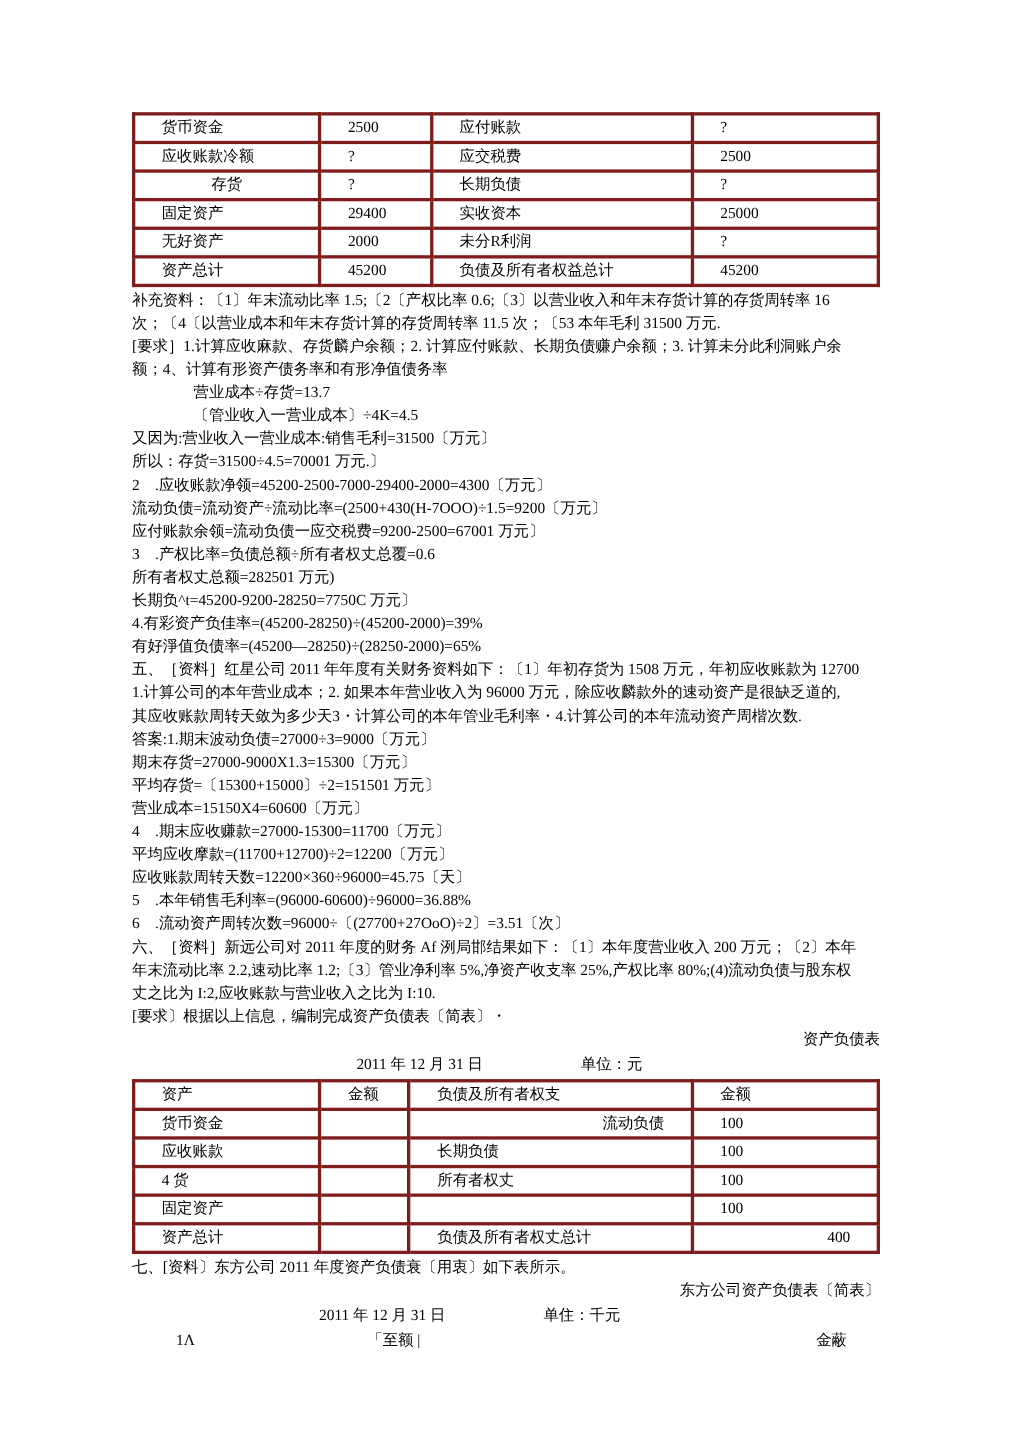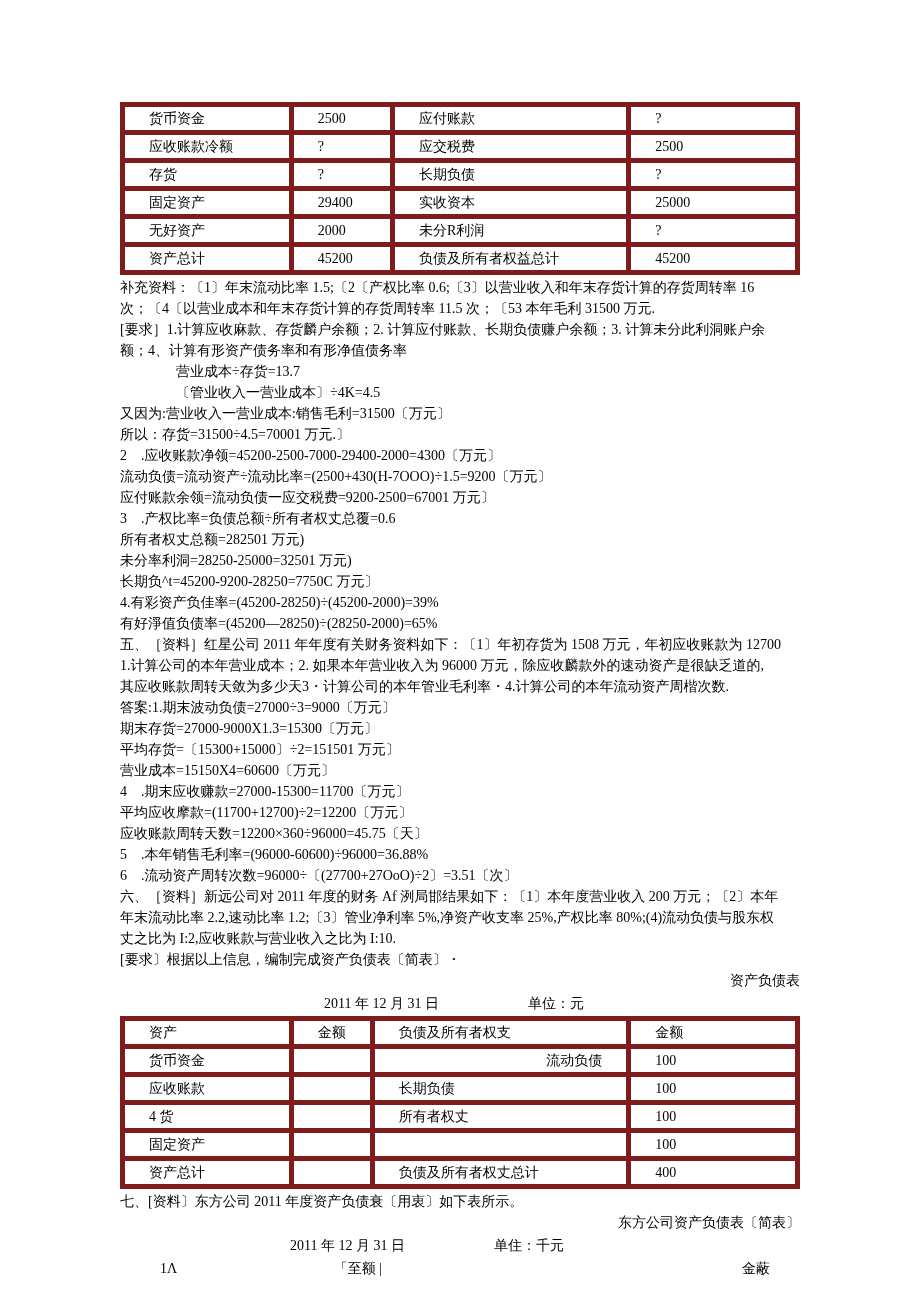--- a/index.html
+++ b/index.html
@@ -12,21 +12,21 @@
     margin: 0;
     padding: 100px 120px 40px 120px;
     box-sizing: border-box;
   }
   table {
     border-collapse: collapse;
     width: 100%;
     margin: 2px 0;
   }
   td {
-    border: 5px solid #7f1d1d;
+    border: 3px solid #7f1d1d;
     padding: 1px 24px;
     font-size: 14px;
     vertical-align: top;
   }
   .no-border td { border: none; padding: 0; }
   .indent2 { padding-left: 4em; }
   p { margin: 0; padding: 0; }
   .title-line { text-align: right; }
 </style>
 </head>
@@ -40,21 +40,21 @@
         <td style="width: 35%; padding-left: 24px;">应付账款</td>
         <td style="width: 25%;">?</td>
       </tr>
       <tr>
         <td style="width: 25%; padding-left: 24px;">应收账款冷额</td>
         <td style="width: 15%;">?</td>
         <td style="width: 35%; padding-left: 24px;">应交税费</td>
         <td style="width: 25%;">2500</td>
       </tr>
       <tr>
-        <td style="width: 25%; padding-left: 24px;">存货</td>
+        <td style="width: 25%; padding-left: 24px; text-align: center;">存货</td>
         <td style="width: 15%;">?</td>
         <td style="width: 35%; padding-left: 24px;">长期负债</td>
         <td style="width: 25%;">?</td>
       </tr>
       <tr>
         <td style="width: 25%; padding-left: 24px;">固定资产</td>
         <td style="width: 15%;">29400</td>
         <td style="width: 35%; padding-left: 24px;">实收资本</td>
         <td style="width: 25%;">25000</td>
       </tr>
@@ -84,21 +84,20 @@
     <p>〔管业收入一营业成本〕÷4K=4.5</p>
   </div>
 <div id="body2">
     <p>又因为:营业收入一营业成本:销售毛利=31500〔万元〕</p>
     <p>所以：存货=31500÷4.5=70001 万元.〕</p>
     <p>2　.应收账款净领=45200-2500-7000-29400-2000=4300〔万元〕</p>
     <p>流动负债=流动资产÷流动比率=(2500+430(H-7OOO)÷1.5=9200〔万元〕</p>
     <p>应付账款余领=流动负债一应交税费=9200-2500=67001 万元〕</p>
     <p>3　.产权比率=负债总额÷所有者权丈总覆=0.6</p>
     <p>所有者权丈总额=282501 万元)</p>
-    <p>未分率利洞=28250-25000=32501 万元)</p>
     <p>长期负^t=45200-9200-28250=7750C 万元〕</p>
     <p>4.有彩资产负佳率=(45200-28250)÷(45200-2000)=39%</p>
     <p>有好淨值负债率=(45200—28250)÷(28250-2000)=65%</p>
     <p>五、［资料］红星公司 2011 年年度有关财务资料如下：〔1〕年初存货为 1508 万元，年初应收账款为 12700</p>
     <p>1.计算公司的本年营业成本；2. 如果本年营业收入为 96000 万元，除应收麟款外的速动资产是很缺乏道的,</p>
     <p>其应收账款周转天敛为多少天3・计算公司的本年管业毛利率・4.计算公司的本年流动资产周楷次数.</p>
     <p>答案:1.期末波动负债=27000÷3=9000〔万元〕</p>
     <p>期末存货=27000-9000X1.3=15300〔万元〕</p>
     <p>平均存货=〔15300+15000〕÷2=151501 万元〕</p>
     <p>营业成本=15150X4=60600〔万元〕</p>
@@ -153,21 +152,21 @@
       <tr>
         <td style="width: 25%; padding-left: 24px;">固定资产</td>
         <td style="width: 12%;"></td>
         <td style="width: 38%; padding-left: 24px;"></td>
         <td style="width: 25%;">100</td>
       </tr>
       <tr>
         <td style="width: 25%; padding-left: 24px;">资产总计</td>
         <td style="width: 12%;"></td>
         <td style="width: 38%; padding-left: 24px;">负债及所有者权丈总计</td>
-        <td style="width: 25%;">400</td>
+        <td style="width: 25%; text-align: right;">400</td>
       </tr>
     </tbody>
 </table>
 
 <div id="body3">
     <p>七、[资料〕东方公司 2011 年度资产负债衰〔用衷〕如下表所示。</p>
   </div>
 
 <p class="title-line">东方公司资产负债表〔简表〕</p>
 <table class="no-border">

